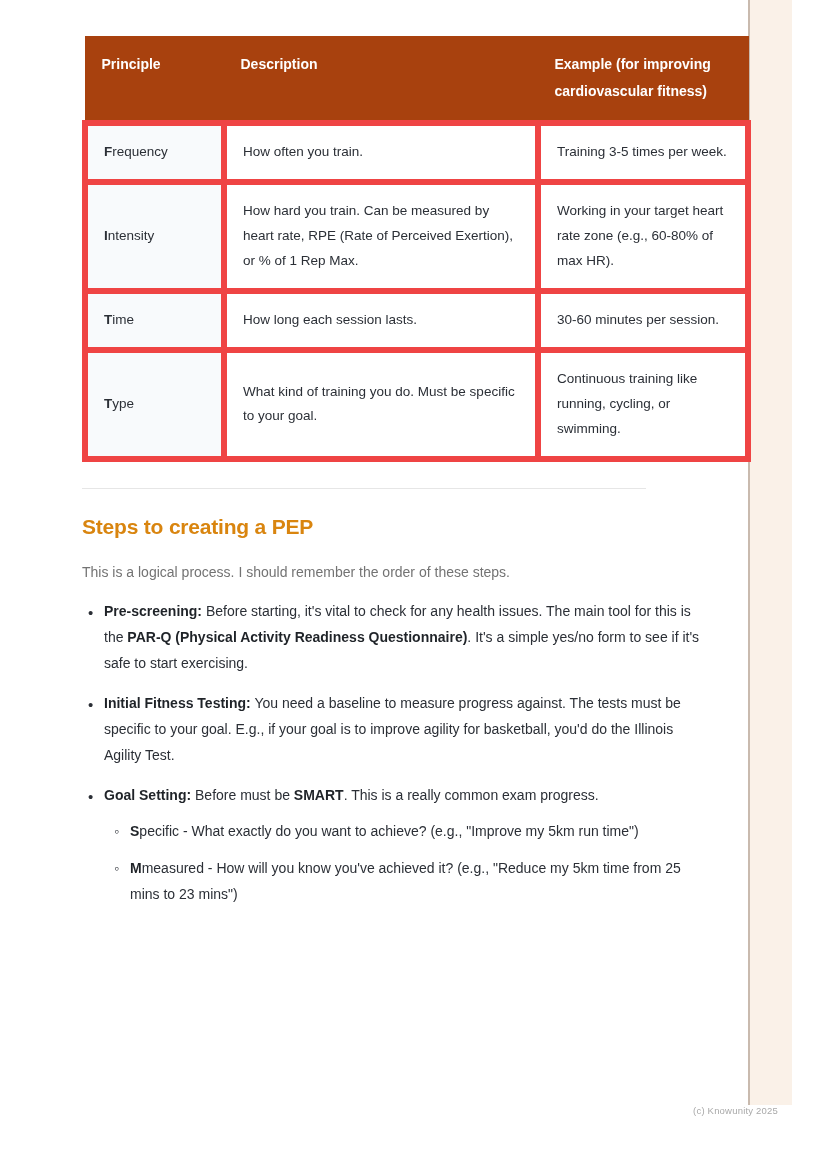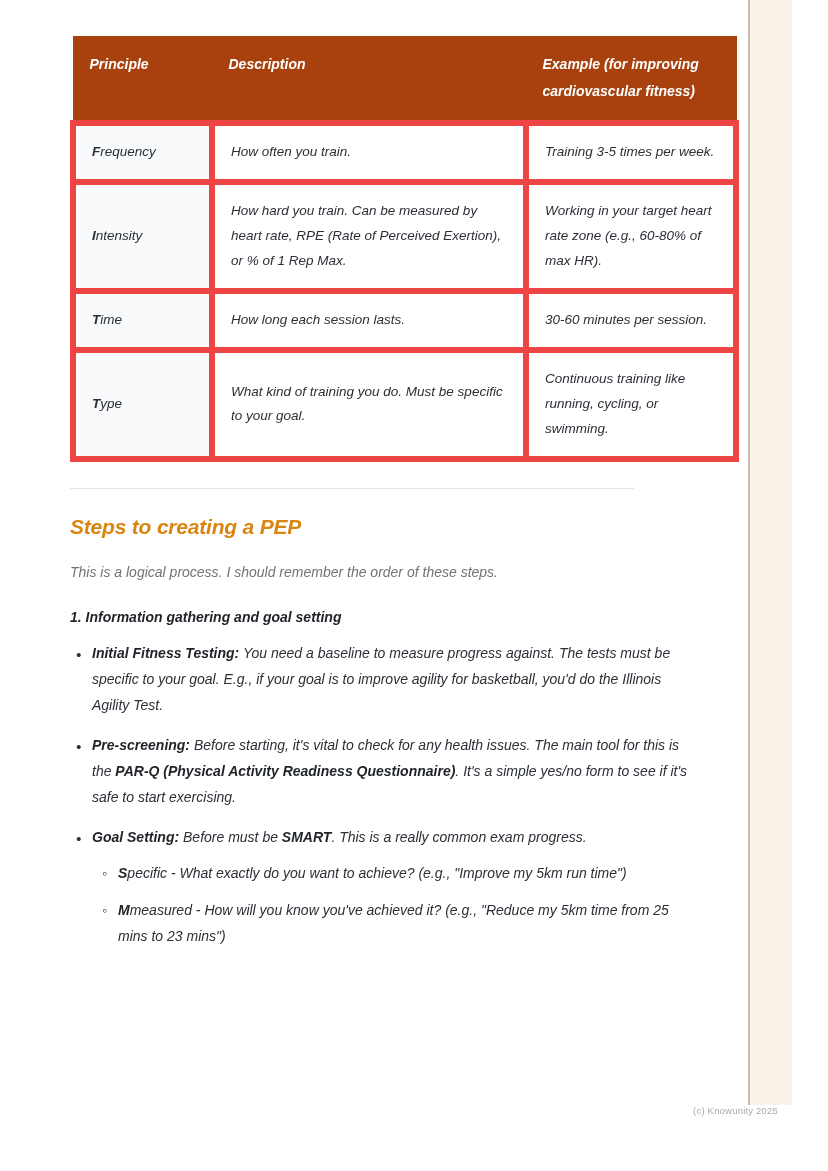--- a/index.html
+++ b/index.html
@@ -23,25 +23,24 @@
     right: 36px;
     width: 42px;
     height: 1105px;
     background: #faf1e8;
     border-left: 2px solid #c9baae;
   }
 
   .page {
     position: absolute;
     top: 0;
-    left: 0;
+    left: 12px;
     width: 700px;
     padding: 36px 0 0 70px;
     box-sizing: border-box;
-    font-style: italic;
   }
 
   
   table.fitt {
     border-collapse: collapse;
     width: 564px;
     table-layout: fixed;
     font-size: 13.5px;
   }
   table.fitt th {
@@ -195,28 +194,27 @@
       </tr>
     </tbody>
   </table>
 
   <hr class="divider">
 
   <h2 class="section-title">Steps to creating a PEP</h2>
 
   <p class="intro">This is a logical process. I should remember the order of these steps.</p>
 
-  <h3 class="step-head">1. Information gathering and goal setting</h3>
 
   <ul class="bullets">
     <li>
-      <b>Initial Fitness Testing:</b><span> You need a baseline to measure progress against. The tests must be specific to your goal. E.g., if your goal is to improve agility for basketball, you'd do the Illinois Agility Test.</span>
+      <b>Pre-screening:</b><span> Before starting, it's vital to check for any health issues. The main tool for this is the </span><b>PAR-Q (Physical Activity Readiness Questionnaire)</b><span>. It's a simple yes/no form to see if it's safe to start exercising.</span>
     </li>
     <li>
-      <b>Pre-screening:</b><span> Before starting, it's vital to check for any health issues. The main tool for this is the </span><b>PAR-Q (Physical Activity Readiness Questionnaire)</b><span>. It's a simple yes/no form to see if it's safe to start exercising.</span>
+      <b>Initial Fitness Testing:</b><span> You need a baseline to measure progress against. The tests must be specific to your goal. E.g., if your goal is to improve agility for basketball, you'd do the Illinois Agility Test.</span>
     </li>
     <li>
       <b>Goal Setting:</b><span> Before must be </span><b>SMART</b><span>. This is a really common exam progress.</span>
       <ul class="subbullets">
         <li>
           <b>S</b><span>pecific</span><span> - What exactly do you want to achieve? (e.g., "Improve my 5km run time")</span>
         </li>
         <li>
           <b>M</b><span>measured</span><span> - How will you know you've achieved it? (e.g., "Reduce my 5km time from 25 mins to 23 mins")</span>
         </li>

